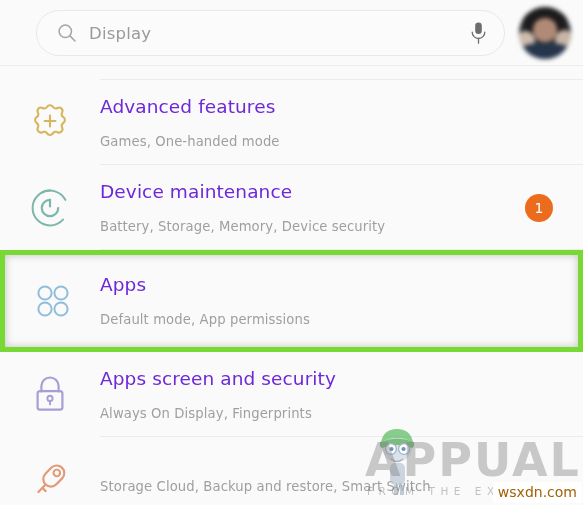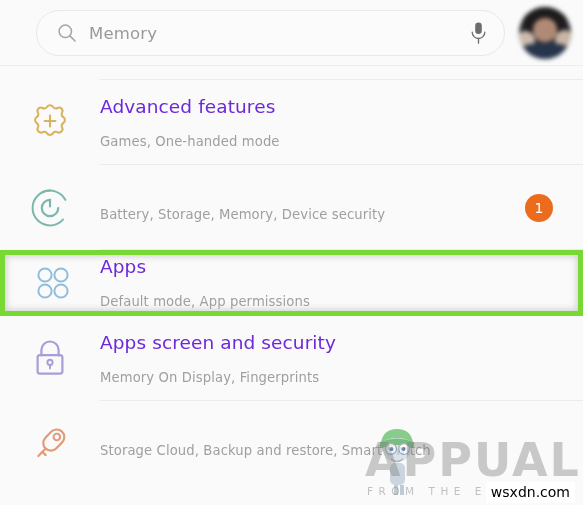--- a/index.html
+++ b/index.html
@@ -193,21 +193,21 @@
 
   
   .highlight {
     position: relative;
     border: 5px solid #78d935;
     box-sizing: border-box;
     background: #fafafa;
     box-shadow: inset 0 0 7px 1px rgba(120,120,120,.35);
     margin: 0;
   }
-  .highlight .row { background: transparent; height: 56px; align-items: center; }
+  .highlight .row { background: transparent; height: 92px; align-items: center; }
   .highlight .row-icon { width: 95px; }
 
   
   .watermark {
     position: absolute;
     right: 0;
     bottom: 0;
     width: 240px;
     height: 72px;
     pointer-events: none;
@@ -235,41 +235,41 @@
   .wm-mascot {
     position: absolute;
     left: 26px;
     top: -8px;
     width: 56px;
     height: 72px;
     opacity: .72;
   }
   .wm-domain {
     position: absolute;
-    right: 8px;
+    right: 1px;
     bottom: 2px;
     background: #ffffff;
-    color: #000000;
+    color: #a16207;
     font-size: 14px;
     padding: 2px 5px 3px 5px;
     font-family: "DejaVu Sans", sans-serif;
   }
 </style>
 </head>
 <body>
 
 <div id="screen">
 
   <div class="header">
     <div class="searchbar">
       <svg class="search-icon" viewBox="0 0 20 20">
         <circle cx="8.3" cy="8.3" r="6.2" fill="none" stroke="#a5a5a5" stroke-width="1.5"></circle>
         <line x1="12.9" y1="12.9" x2="18" y2="18" stroke="#a5a5a5" stroke-width="1.5" stroke-linecap="round"></line>
       </svg>
-      <span class="search-placeholder">Memory</span>
+      <span class="search-placeholder">Display</span>
       <svg class="mic-icon" viewBox="0 0 19 24">
         <rect x="6.2" y="1.4" width="6.6" height="11.6" rx="3.3" fill="#6d6d6d"></rect>
         <path d="M3.2 11.2 a6.3 6.3 0 0 0 12.6 0" fill="none" stroke="#6d6d6d" stroke-width="1.3" stroke-linecap="round"></path>
         <line x1="9.5" y1="17.5" x2="9.5" y2="22.2" stroke="#6d6d6d" stroke-width="1.3" stroke-linecap="round"></line>
       </svg>
     </div>
 
     <div class="avatar">
       <div class="av-hair"></div>
       <div class="av-shoulderL"></div>
@@ -306,20 +306,21 @@
     <div class="row">
       <div class="row-icon">
         <svg width="42" height="42" viewBox="0 0 42 42">
           <path d="M21 3.6 a17.4 17.4 0 0 1 17.4 17.4" fill="none" stroke="#7cb7ad" stroke-width="2" stroke-linecap="round" transform="rotate(-28 21 21)"></path>
           <path d="M21 3.6 a17.4 17.4 0 0 0 -17.4 17.4 a17.4 17.4 0 0 0 17.4 17.4 a17.4 17.4 0 0 0 13.0 -5.8" fill="none" stroke="#7cb7ad" stroke-width="2" stroke-linecap="round"></path>
           <path d="M29.2 21 a8.2 8.2 0 1 1 -8.2 -8.2" fill="none" stroke="#7cb7ad" stroke-width="2.2" stroke-linecap="round"></path>
           <line x1="21" y1="12.8" x2="21" y2="19.4" stroke="#7cb7ad" stroke-width="2.2" stroke-linecap="round"></line>
         </svg>
       </div>
       <div class="row-text">
+        <div class="row-title">Device maintenance</div>
         <div class="row-sub">Battery, Storage, Memory, Device security</div>
       </div>
       <div class="badge">1</div>
       <div class="row-divider"></div>
     </div>
 
     <div class="highlight">
       <div class="row">
         <div class="row-icon">
           <svg width="40" height="40" viewBox="0 0 40 40">
@@ -340,21 +341,21 @@
       <div class="row-icon">
         <svg width="40" height="44" viewBox="0 0 40 44">
           <path d="M11.4 18.5 v-5.4 a8.6 8.6 0 0 1 17.2 0 v5.4" fill="none" stroke="#a79ed8" stroke-width="2.2" stroke-linecap="round"></path>
           <rect x="7.6" y="18.2" width="24.8" height="18.4" rx="2.4" fill="none" stroke="#a79ed8" stroke-width="2.2"></rect>
           <circle cx="20" cy="25.4" r="2.6" fill="none" stroke="#a79ed8" stroke-width="1.9"></circle>
           <line x1="20" y1="27.6" x2="20" y2="31.4" stroke="#a79ed8" stroke-width="1.9" stroke-linecap="round"></line>
         </svg>
       </div>
       <div class="row-text">
         <div class="row-title">Apps screen and security</div>
-        <div class="row-sub">Memory On Display, Fingerprints</div>
+        <div class="row-sub">Always On Display, Fingerprints</div>
       </div>
       <div class="row-divider"></div>
     </div>
 
     <div class="row">
       <div class="row-icon">
         <svg width="42" height="42" viewBox="0 0 42 42">
           <g transform="rotate(44 21 21)">
             <rect x="13.4" y="3.8" width="15.2" height="23.5" rx="7.6" fill="none" stroke="#e39a78" stroke-width="2.2"></rect>
             <circle cx="21" cy="11.2" r="3.3" fill="none" stroke="#e39a78" stroke-width="2"></circle>

